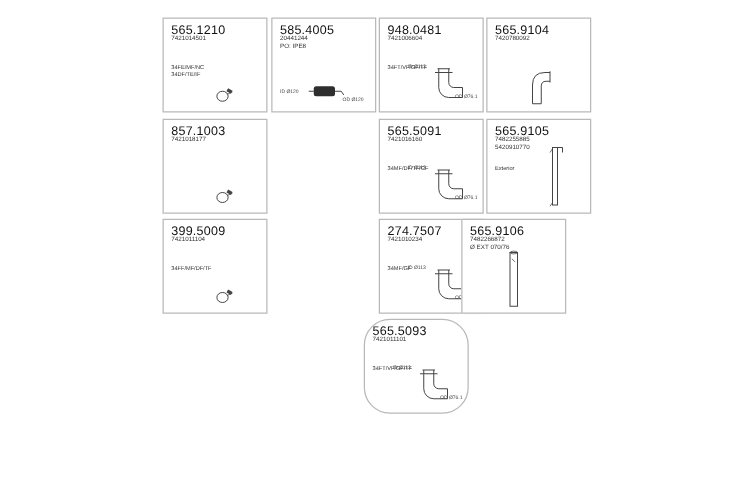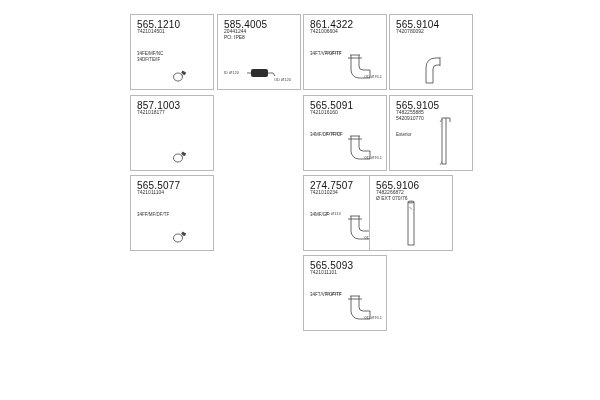--- a/index.html
+++ b/index.html
@@ -81,21 +81,21 @@
           <svg width="30" height="16" viewBox="0 0 30 16">
       <path d="M1 8 h4" stroke="#444" stroke-width="0.8"></path>
       <rect x="5" y="4" width="17" height="8" rx="2" fill="#2e2e2e"></rect>
       <path d="M22 8 h5 l2 3" stroke="#444" stroke-width="0.8" fill="none"></path>
     </svg>
           <span class="lbl lbl-a">ID Ø120</span>
           <span class="lbl lbl-b">OD Ø120</span>
         </div>
       </div>
       <div class="card" style="left: 303px; top: 14px;">
-    <div class="pn">861.4322</div>
+    <div class="pn">948.0481</div>
     <div class="oe">
           <div>7421006604</div>
         </div>
     <div class="models">
           <div>34FT/VF/GF/TF</div>
         </div>
   <div class="drawing d-spipe">
           <svg width="34" height="30" viewBox="0 0 34 30">
       <path d="M8 3 h10" stroke="#444" stroke-width="0.8"></path>
       <path d="M6 6 h14" stroke="#444" stroke-width="0.8"></path>
@@ -168,21 +168,21 @@
   <div class="drawing d-pipeflanged">
           <svg width="16" height="54" viewBox="0 0 16 54">
       <rect x="6" y="4" width="4" height="46" fill="none" stroke="#444" stroke-width="0.8"></rect>
       <path d="M10 4 h4 v4" fill="none" stroke="#444" stroke-width="0.8"></path>
       <path d="M6 5 l-2 3" stroke="#444" stroke-width="0.6"></path>
       <path d="M6 48 l-2 3" stroke="#444" stroke-width="0.6"></path>
     </svg>
         </div>
       </div>
       <div class="card" style="left: 130px; top: 175px;">
-    <div class="pn">565.5077</div>
+    <div class="pn">399.5009</div>
     <div class="oe">
           <div>7421011104</div>
         </div>
     <div class="models">
           <div>34FF/MF/DF/TF</div>
         </div>
   <div class="drawing d-clamp">
           <svg width="18" height="15" viewBox="0 0 18 15">
       <ellipse cx="7" cy="9" rx="4.5" ry="4" fill="#fff" stroke="#444" stroke-width="0.8"></ellipse>
       <rect x="10.6" y="3.4" width="4" height="2.8" transform="rotate(28 12.6 4.8)" fill="#444"></rect>
@@ -218,21 +218,21 @@
         </div>
     <div class="models"></div>
   <div class="drawing d-pipestraight">
           <svg width="14" height="50" viewBox="0 0 14 50">
       <rect x="4" y="4" width="6" height="43" fill="none" stroke="#444" stroke-width="0.8"></rect>
       <ellipse cx="7" cy="4" rx="3" ry="1.1" fill="none" stroke="#444" stroke-width="0.6"></ellipse>
       <path d="M5.5 9 l2.5 2.5" stroke="#444" stroke-width="0.6"></path>
     </svg>
         </div>
       </div>
-      <div class="card" style="left: 303px; top: 255px;">
+      <div class="card" style="left: 291px; top: 255px; border-radius: 21px;">
     <div class="pn">565.5093</div>
     <div class="oe">
           <div>7421011101</div>
         </div>
     <div class="models">
           <div>34FT/VF/GF/TF</div>
         </div>
   <div class="drawing d-spipe">
           <svg width="34" height="30" viewBox="0 0 34 30">
       <path d="M8 3 h10" stroke="#444" stroke-width="0.8"></path>

